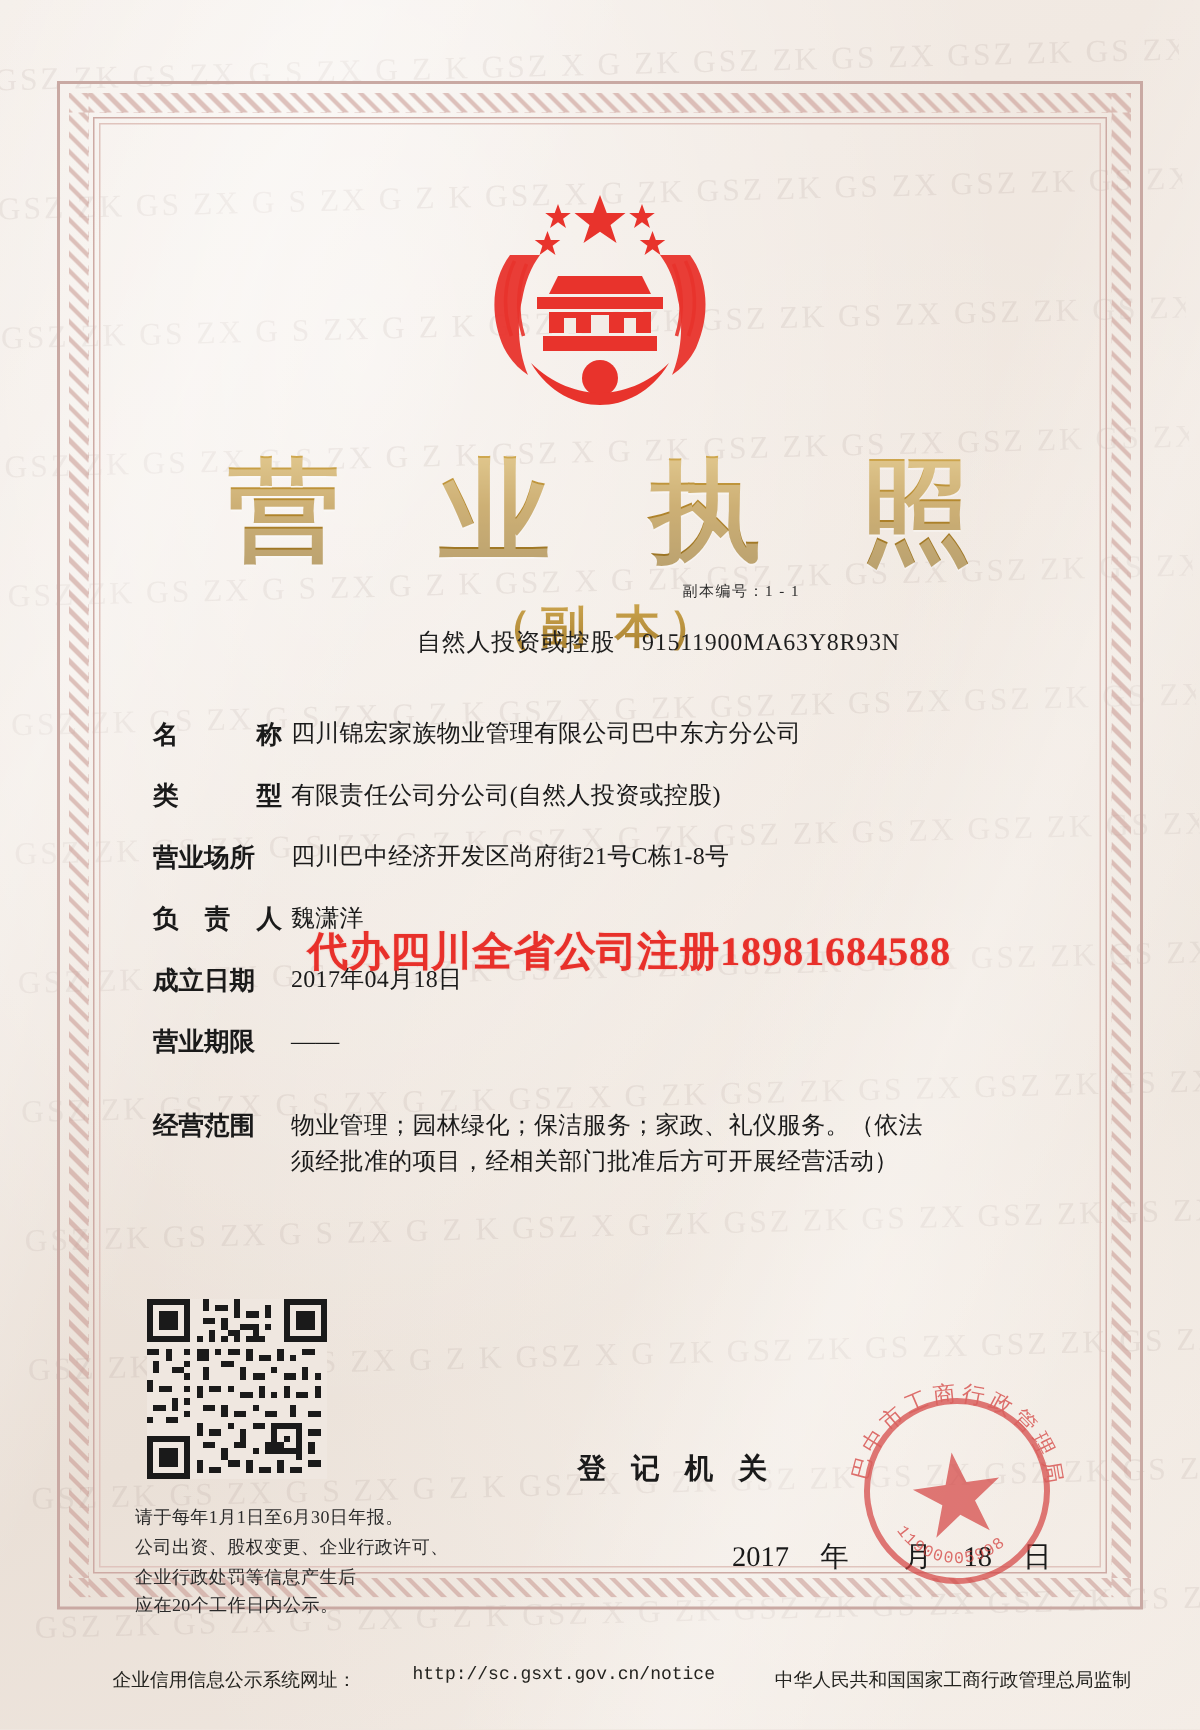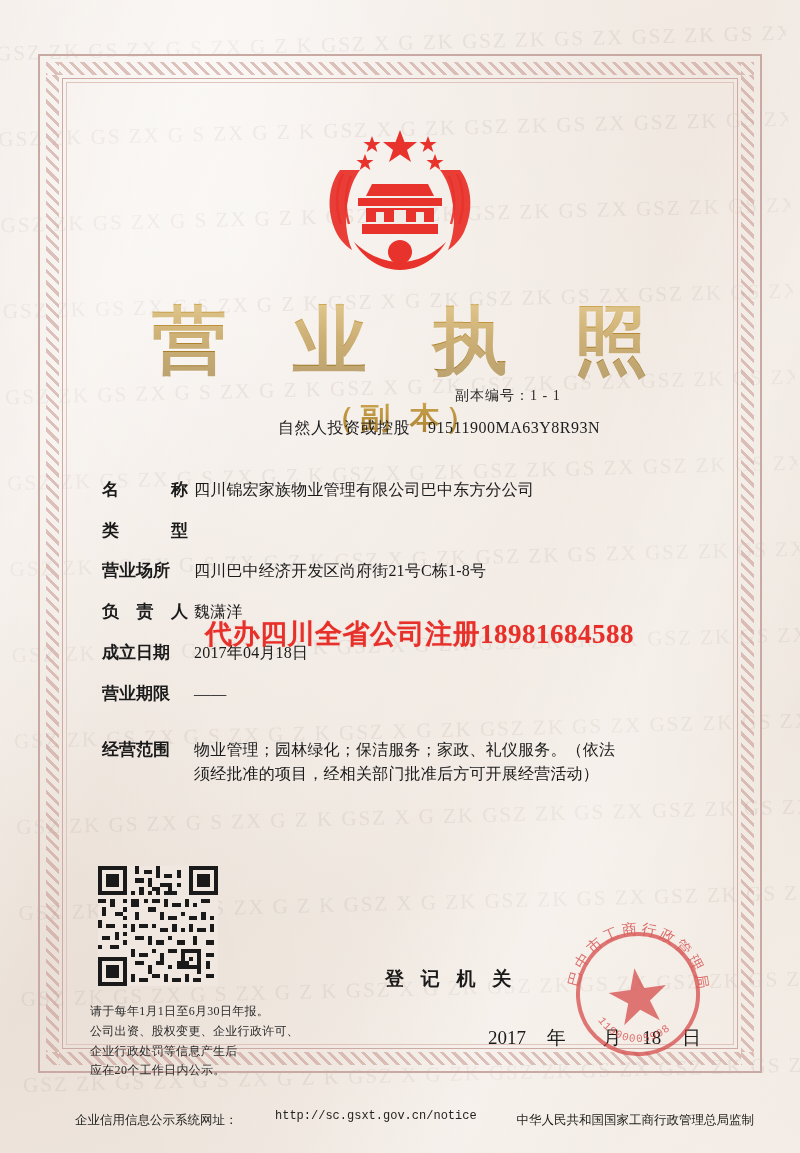--- a/index.html
+++ b/index.html
@@ -129,21 +129,21 @@
     -webkit-background-clip: text;
     background-clip: text;
     -webkit-text-fill-color: transparent;
   }
 
   .copy-no {
     position: absolute;
     top: 387px;
     left: 455px;
     font-family: "Liberation Serif", serif;
-    font-size: 14px;
+    font-size: 10px;
     color: #2b2b2b;
     letter-spacing: 1px;
   }
   .credit-code {
     position: absolute;
     top: 418px;
     left: 278px;
     font-family: "Liberation Serif", serif;
     font-size: 16px;
     color: #1d1d1d;
@@ -364,20 +364,21 @@
         <span>称</span>
       </div>
       <div class="value">四川锦宏家族物业管理有限公司巴中东方分公司</div>
     </div>
 
     <div class="row">
       <div class="label spread">
         <span>类</span>
         <span>型</span>
       </div>
+      <div class="value">有限责任公司分公司(自然人投资或控股)</div>
     </div>
 
     <div class="row">
       <div class="label">营业场所</div>
       <div class="value">四川巴中经济开发区尚府街21号C栋1-8号</div>
     </div>
 
     <div class="row">
       <div class="label spread">
         <span>负</span>

